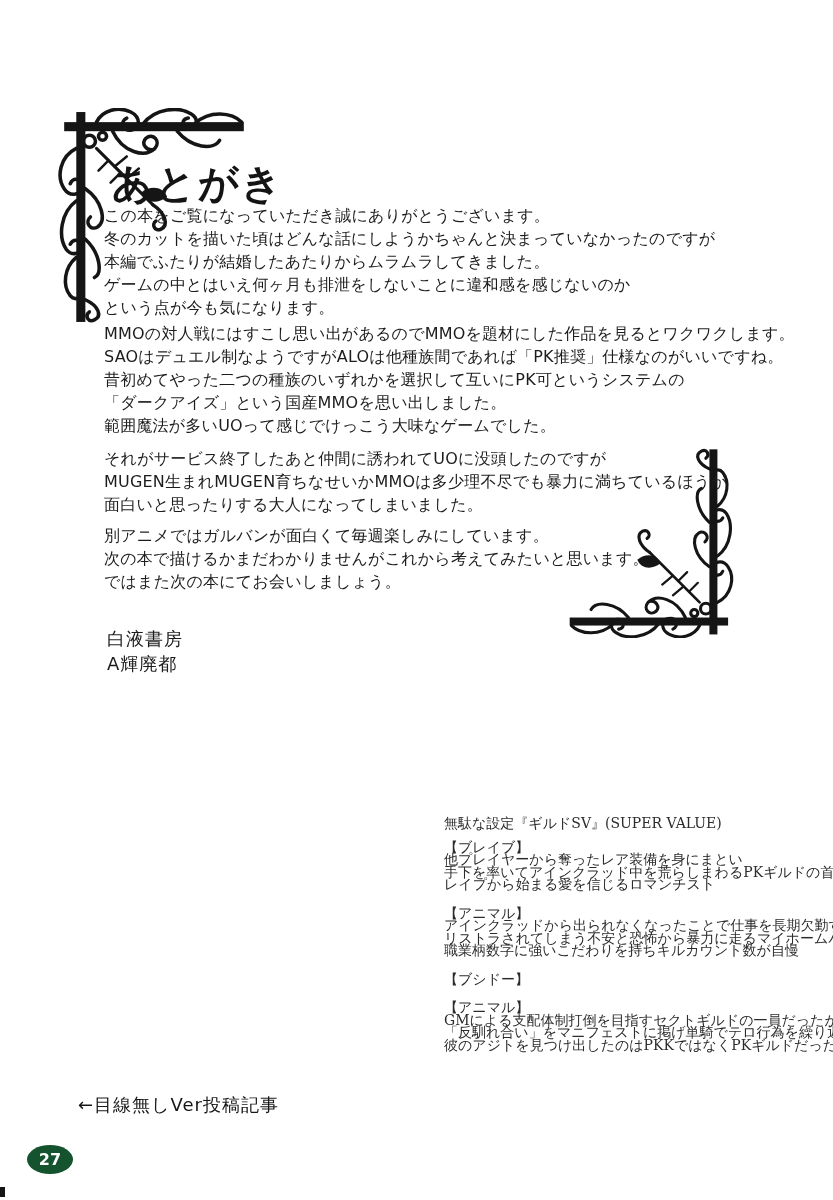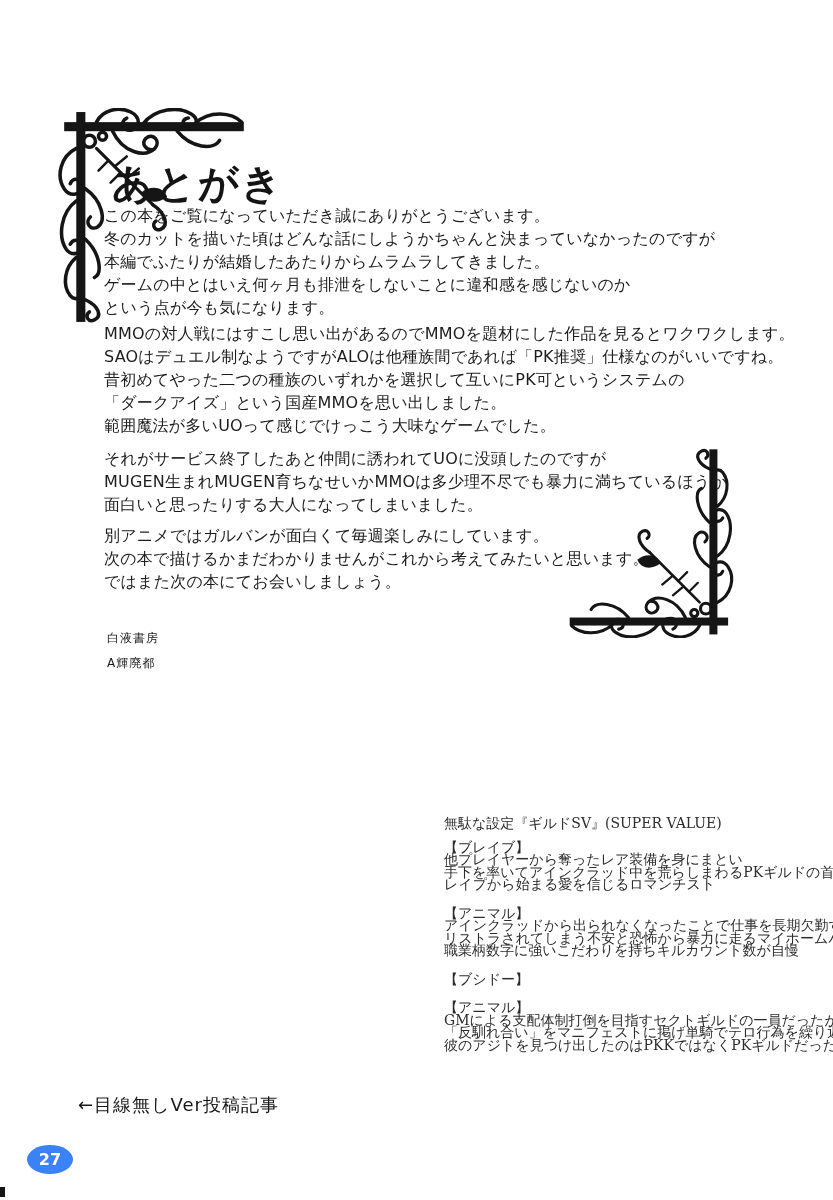--- a/index.html
+++ b/index.html
@@ -23,37 +23,37 @@
     position:absolute;left:104px;
     font-size:16px;line-height:23px;letter-spacing:0.2px;
     white-space:nowrap;color:#1c1c1c;
   }
   .para-1{top:204px;}
   .para-2{top:322px;}
   .para-3{top:447px;}
   .para-4{top:524px;}
   .credits{
     position:absolute;left:107px;top:626px;
-    font-size:12px;line-height:25px;letter-spacing:1px;color:#1c1c1c;
+    font-size:18px;line-height:25px;letter-spacing:1px;color:#1c1c1c;
   }
   .guild-notes{
     position:absolute;left:444px;top:817px;width:330px;
     font-family:"DejaVu Serif","Liberation Serif",serif;
     font-size:14px;line-height:12.5px;color:#2b2b2b;
     white-space:nowrap;
   }
   .gn-title{margin:0 0 11px 0;}
   .gn-section{margin:0 0 16px 0;}
   .margin-note{
     position:absolute;left:78px;top:1093px;
     font-size:18px;letter-spacing:1px;color:#161616;
   }
   .page-badge{
     position:absolute;left:27px;top:1145px;
-    width:46px;height:29px;background:#3b82f6;border-radius:50%;
+    width:46px;height:29px;background:#14532d;border-radius:50%;
     display:flex;align-items:center;justify-content:center;
   }
   .page-badge span{color:#ffffff;font-size:16px;font-weight:bold;}
   .scan-artifact{position:absolute;left:0;top:1187px;width:5px;height:10px;background:#151515;}
 </style>
 </head>
 <body>
 
 <svg width="0" height="0" style="position:absolute">
   <defs>

